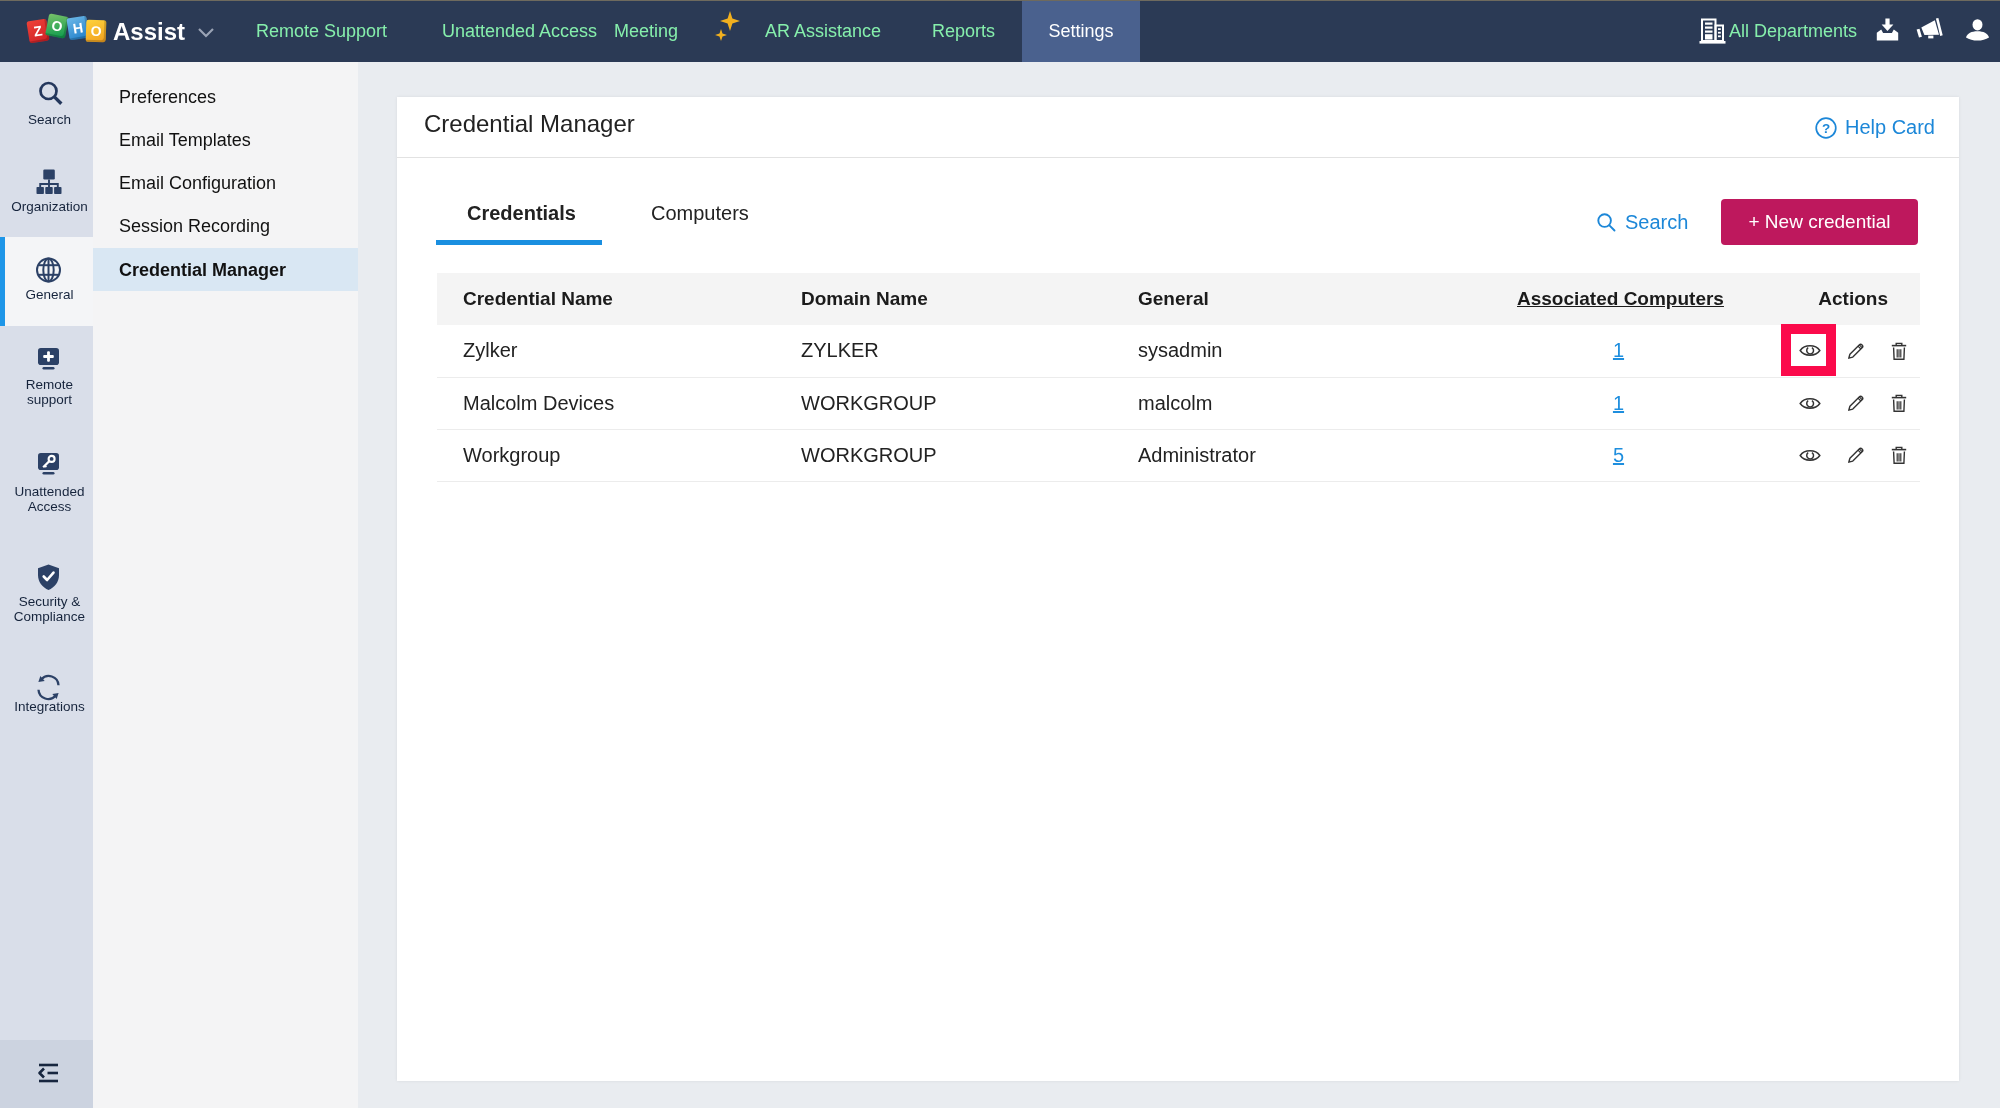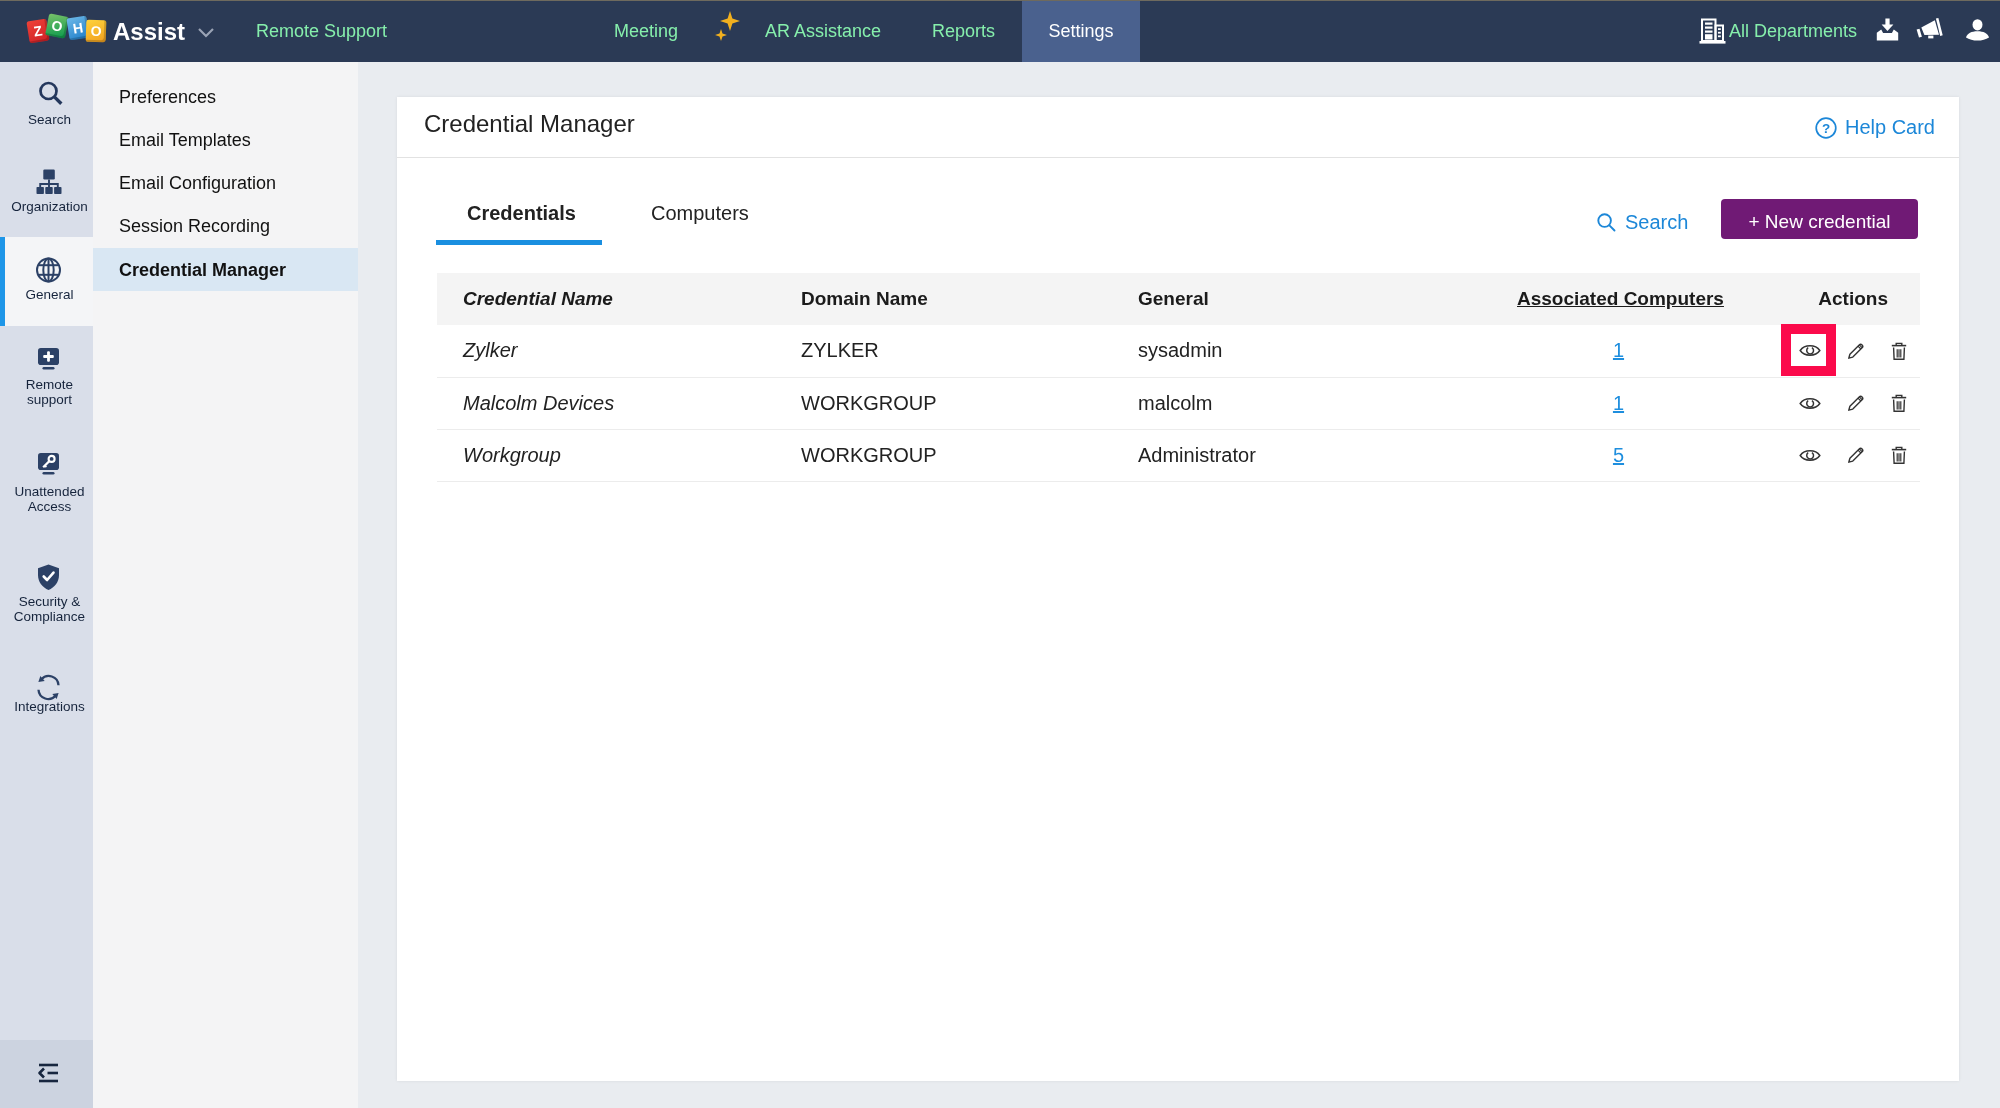--- a/index.html
+++ b/index.html
@@ -17,26 +17,26 @@
 #panel2 { left:93px; top:62px; width:265px; height:1046px; background:#f4f4f5; }
 .p2item { position:absolute; left:119px; color:#111; font-size:18px; white-space:nowrap; }
 #p2sel { position:absolute; left:93px; top:248px; width:265px; height:43px; background:#d9e7f3; }
 #card { left:397px; top:97px; width:1562px; height:984px; background:#fff; box-shadow:0 0 3px rgba(0,0,0,0.08); }
 #cardtitle { position:absolute; left:27px; top:0px; height:60px; line-height:53px; font-size:24px; color:#222; }
 #titleline { position:absolute; left:0; top:60px; width:1562px; height:1px; background:#e2e2e2; }
 #helpcard { position:absolute; right:24px; top:0; height:60px; line-height:60px; color:#1c87d8; font-size:20px; }
 .tab { position:absolute; top:105px; font-size:20px; color:#222; }
 #tabline { position:absolute; left:39px; top:143px; width:166px; height:5px; background:#1a8fe0; }
 #searchlink { position:absolute; left:1200px; top:102px; height:46px; color:#1c87d8; font-size:20px; display:flex; align-items:center; }
-#newbtn { position:absolute; left:1324px; top:102px; width:197px; height:40px; background:#701a75; border-radius:4px; color:#fff; font-size:19px; text-align:center; line-height:46px; }
+#newbtn { position:absolute; left:1324px; top:102px; width:197px; height:46px; background:#be185d; border-radius:4px; color:#fff; font-size:19px; text-align:center; line-height:46px; }
 table { position:absolute; left:40px; top:176px; width:1483px; border-collapse:collapse; table-layout:fixed; font-size:20px; color:#222; }
 thead td { background:#f4f4f4; font-weight:bold; color:#1b1b1b; white-space:nowrap; font-size:19px; }
 td { height:52px; padding:0; }
 tbody tr { border-bottom:1px solid #ececec; }
-td.c1 { width:364px; padding-left:26px;font-style:italic; }
+td.c1 { width:364px; padding-left:26px; }
 td.c2 { width:337px; }
 td.c3 { width:379px; }
 td.c4 { width:203px; text-align:center;text-decoration:underline; }
 td.c5 { width:200px; text-align:center; }
 .num { color:#1e8ede; }
 .icons { display:flex; justify-content:flex-end; align-items:center; gap:26px; padding-right:13px; }
 thead td.c5 { text-align:right; padding-right:32px; }
 .zbox { position:absolute; width:20px; height:22px; border-radius:2.5px; color:#fff; font-weight:bold; font-size:14px; text-align:center; line-height:22px; font-family:"Liberation Sans",sans-serif; box-shadow:inset -2px -2px 0 rgba(0,0,0,0.18); }
 .sideicon { position:absolute; left:2px; width:93px; text-align:center; }
 .p2item, .nav { white-space:nowrap; }
@@ -49,20 +49,21 @@
     <div class="zbox" style="left:2px;top:8px;background:linear-gradient(160deg,#ee4137,#cf2026);transform:rotate(-9deg);">Z</div>
     <div class="zbox" style="left:21px;top:3px;background:linear-gradient(160deg,#79c169,#0a9a4c);transform:rotate(11deg);">O</div>
     <div class="zbox" style="left:42px;top:5px;background:linear-gradient(160deg,#6cb8e8,#1e7dc8);transform:rotate(-9deg);">H</div>
     <div class="zbox" style="left:60px;top:8px;background:linear-gradient(160deg,#fdd23c,#f2a01e);transform:rotate(2deg);">O</div>
   </div>
   <div style="position:absolute;left:113px;top:0;height:61px;line-height:61px;color:#fff;font-size:24px;font-weight:bold;">Assist</div>
   <svg style="position:absolute;left:197px;top:26px;" width="18" height="12" viewBox="0 0 18 12">
       <path d="M2 2 L9 9 L16 2" stroke="#9aa3b5" stroke-width="2.2" fill="none"></path>
     </svg>
   <div class="nav" style="left:256px;">Remote Support</div>
+  <div class="nav" style="left:442px;">Unattended Access</div>
   <div class="nav" style="left:614px;">Meeting</div>
   <svg style="position:absolute;left:713px;top:8px;" width="32" height="32" viewBox="0 0 32 32">
       <path d="M17 2 L19.4 9.6 L27 12 L19.4 14.4 L17 22 L14.6 14.4 L7 12 L14.6 9.6 Z" fill="#f2b01e"></path>
       <path d="M8 20 L9.5 24.5 L14 26 L9.5 27.5 L8 32 L6.5 27.5 L2 26 L6.5 24.5 Z" fill="#f2b01e"></path>
     </svg>
   <div class="nav" style="left:765px;">AR Assistance</div>
   <div class="nav" style="left:932px;">Reports</div>
   <div id="settingsbox">Settings</div>
   <svg style="position:absolute;left:1699px;top:16px;" width="27" height="28" viewBox="0 0 27 28">
       <g fill="none" stroke="#fff" stroke-width="2">

